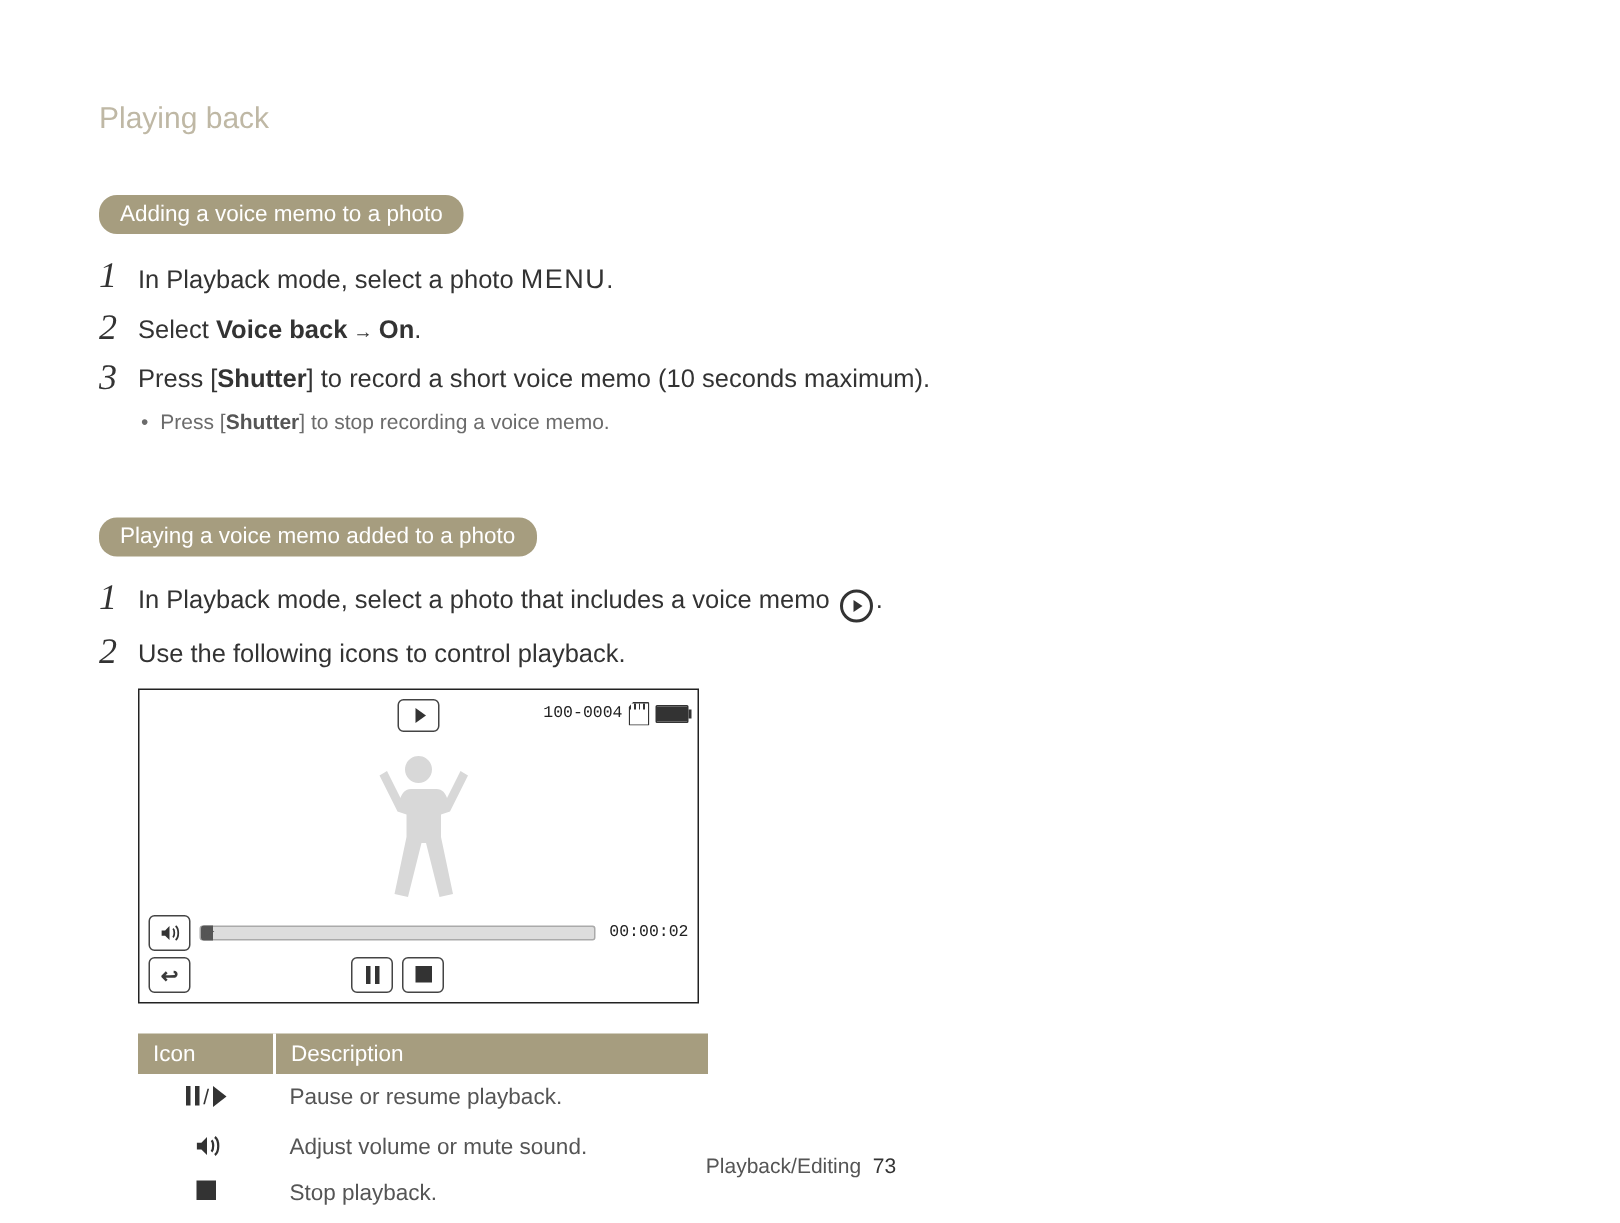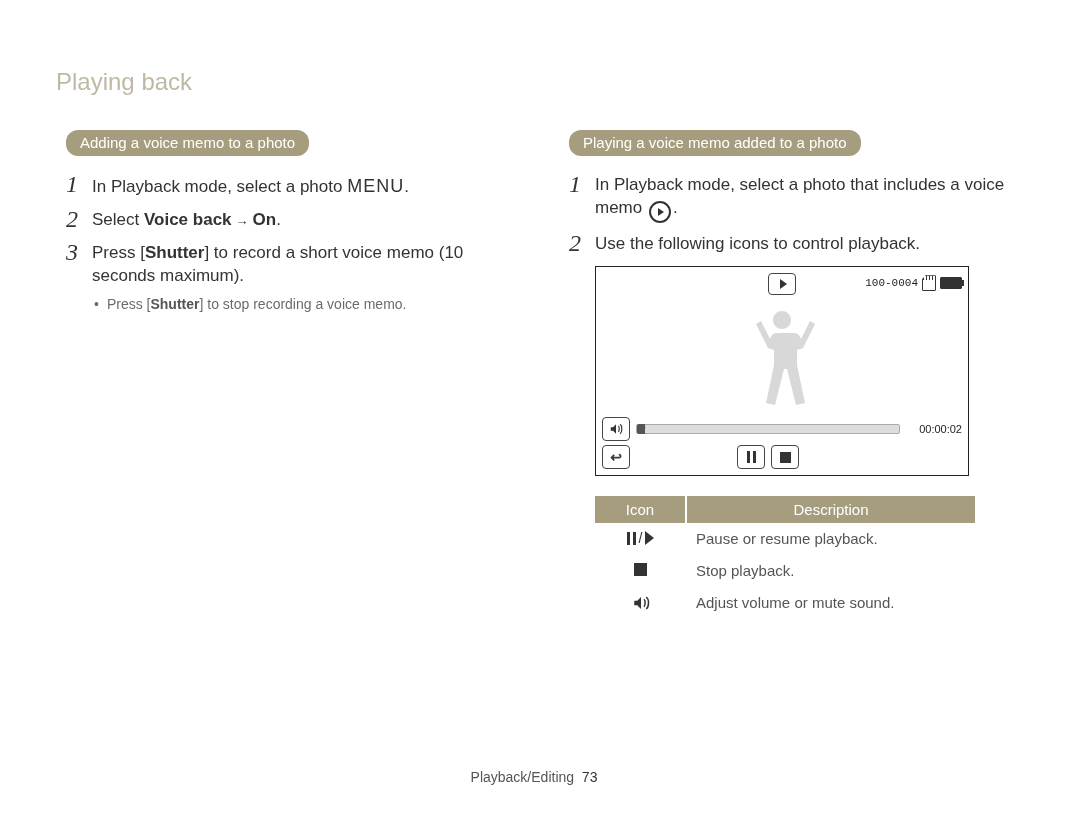--- a/index.html
+++ b/index.html
@@ -11,34 +11,34 @@
     font-family: Arial, Helvetica, sans-serif;
     color: #3a3a3a;
   }
   .page {
     position: relative;
     width: 1080px;
     height: 815px;
   }
   .section-title {
     position: absolute;
-    left: 56px;
+    left: 66px;
     top: 68px;
-    font-size: 24px;
+    font-size: 20px;
     font-weight: 300;
     color: #bfb8a5;
     letter-spacing: 0px;
   }
   .columns {
     position: absolute;
     top: 130px;
     left: 66px;
     width: 950px;
     display: flex;
-    flex-direction: row;
+    flex-direction: column;
     gap: 56px;
   }
   .col {
     flex: 1;
   }
   .pill {
     display: inline-block;
     background: #a69d7f;
     color: #ffffff;
     font-size: 15px;
@@ -204,39 +204,39 @@
   }
   .progress::before{
     content:"";position:absolute;left:0;top:-1px;bottom:-1px;width:3%;
     background:#555;border-radius:2px 0 0 2px;
   }
   .progress::after{
     content:"▶";
     position:absolute;left:2px;top:-3px;font-size:9px;color:#555;
   }
   .timecode {
-    font-family:Liberation Sans, sans-serif;font-size:11px;color:#222;
+    font-family:Liberation Mono, monospace;font-size:11px;color:#222;
     min-width:56px;text-align:right;
   }
   .cam-controls-row2 {
     display:flex;align-items:center;gap:6px;margin-top:4px;
   }
   .spacer-center { flex:1;display:flex;justify-content:center;gap:6px; }
   .back-arrow { font-size:14px;font-weight:bold; }
   .pause-bars { display:flex;gap:3px; }
   .pause-bars span { width:3px;height:12px;background:#333;display:block; }
   .stop-sq { width:11px;height:11px;background:#333; }
 
   
   .icon-table {
     margin-left:26px;margin-top:20px;width:380px;
     border-collapse:collapse;font-size:15px;
   }
   .icon-table th {
-    background:#a69d7f;color:#fff;text-align:center;font-weight:400;
+    background:#a69d7f;color:#fff;text-align:left;font-weight:400;
     padding:5px 10px;
   }
   .icon-table th.c1 { width:70px;border-right:2px solid #fff; }
   .icon-table td {
     padding:7px 10px;color:#555;border:none;vertical-align:middle;
   }
   .icon-table td.c1 { text-align:center; vertical-align:middle; }
   .pp-icon { display:inline-flex;align-items:center;gap:3px; }
   .pp-icon .pause-bars span { width:3px;height:13px; }
   .pp-icon .sl { font-size:14px;color:#333;}
@@ -371,34 +371,34 @@
                     <span></span>
                     <span></span>
                   </span>
                   <span class="sl">/</span>
                   <span class="play-tri2"></span>
             </span>
           </td>
           <td>Pause or resume playback.</td>
         </tr>
         <tr>
-          <td class="c1"><span class="stop-icon"></span></td>
-          <td>Stop playback.</td>
-        </tr>
-        <tr>
           <td class="c1">
             <span class="vol-icon">
               <svg viewBox="0 0 24 24">
                     <path fill="#333" d="M3 9v6h4l5 5V4L7 9H3z"></path>
                     <path fill="none" stroke="#333" stroke-width="2" d="M16 7c2 1.5 2 8 0 10M19 4c4 3 4 13 0 16"></path>
                   </svg>
             </span>
           </td>
           <td>Adjust volume or mute sound.</td>
         </tr>
+        <tr>
+          <td class="c1"><span class="stop-icon"></span></td>
+          <td>Stop playback.</td>
+        </tr>
       </tbody>
         </table>
     </div>
   </div>
 
   <div class="footer">
     <span>Playback/Editing</span>&nbsp;&nbsp;<span class="pg">73</span>
   </div>
 </div>
 

